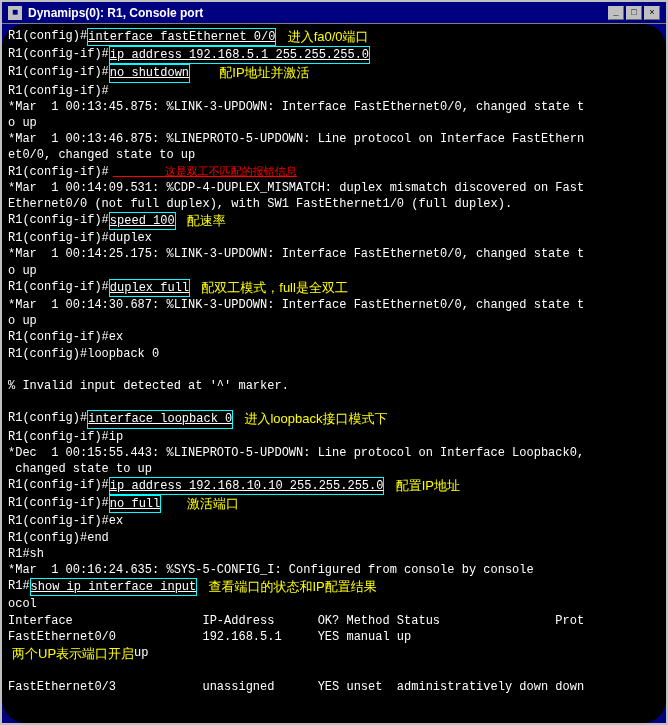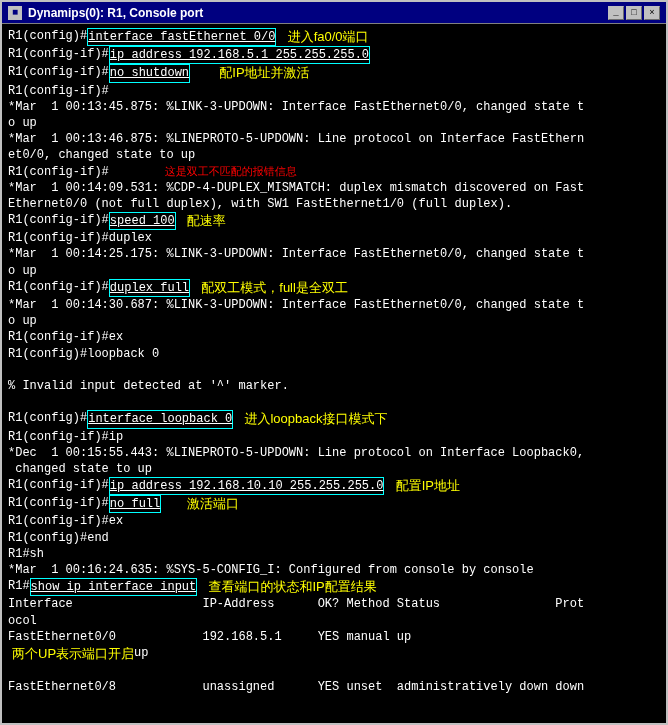--- a/index.html
+++ b/index.html
@@ -29,35 +29,37 @@
 
     .terminal {
       flex: 1;
       background: #000000;
       color: #ffffff;
       padding: 4px 6px;
       overflow: hidden;
       font-family: 'Courier New', Courier, monospace;
       font-size: 12px;
       line-height: 1.35;
+      border-radius: 23px;
     }
 
     .line { display: flex; flex-wrap: wrap; white-space: pre; }
     .text { color: #ffffff; }
     .annotation {
       color: #ffff00;
       font-family: 'SimSun', 'Microsoft YaHei', sans-serif;
       font-size: 13px;
       margin-left: 4px;
     }
     .annotation-red {
       color: #ff0000;
       font-family: 'SimSun', 'Microsoft YaHei', sans-serif;
       font-size: 11px;
       margin-left: 4px;
+      text-decoration: underline;
     }
     .cmd-highlight {
       border: 1px solid #00ffff;
       color: #ffffff;
       text-decoration: underline;
     }
   </style>
 </head>
 <body>
 
@@ -206,37 +208,37 @@
 
     <div class="line">
       <span class="text">*Mar  1 00:16:24.635: %SYS-5-CONFIG_I: Configured from console by console</span>
     </div>
 
     <div class="line">
       <span class="text">R1#</span><span class="cmd-highlight">show ip interface input</span><span class="annotation">  查看端口的状态和IP配置结果</span>
     </div>
 
     <div class="line">
+      <span class="text">ocol</span>
+    </div>
+
+    <div class="line">
       <span class="text">Interface                  IP-Address      OK? Method Status                Prot</span>
     </div>
 
     <div class="line">
-      <span class="text">ocol</span>
-    </div>
-
-    <div class="line">
       <span class="text">FastEthernet0/0            192.168.5.1     YES manual up                    </span><span class="annotation">两个UP表示端口开启</span><span class="text">up</span>
     </div>
 
     <div class="line">
       <span class="text">&nbsp;</span>
     </div>
 
     <div class="line">
-      <span class="text">FastEthernet0/8            unassigned      YES unset  administratively down down</span>
+      <span class="text">FastEthernet0/3            unassigned      YES unset  administratively down down</span>
     </div>
 
     <div class="line">
       <span class="text">&nbsp;</span>
     </div>
 
   </div>
 </div>
 
 </body></html>

